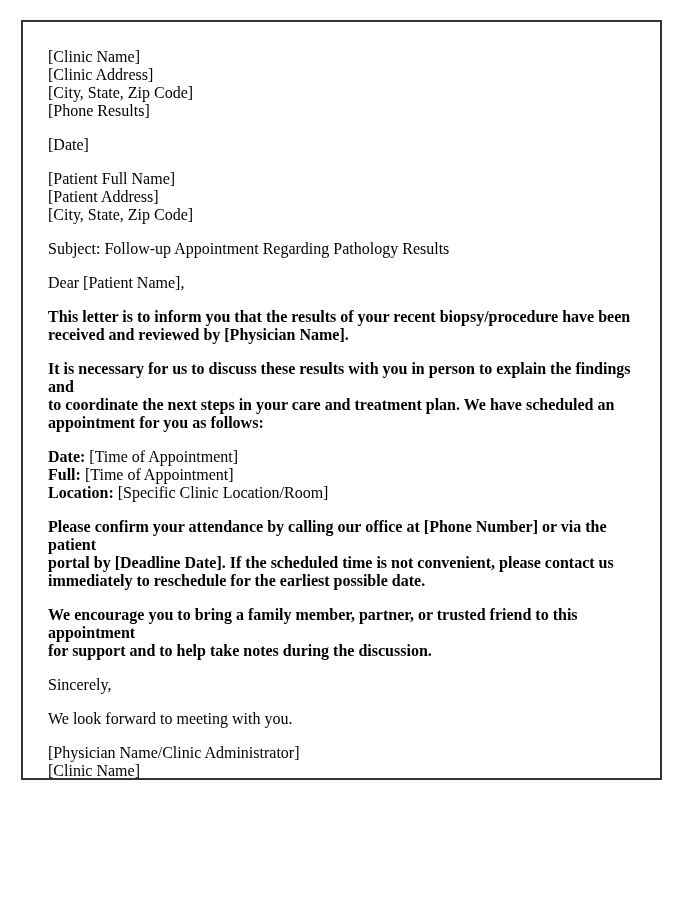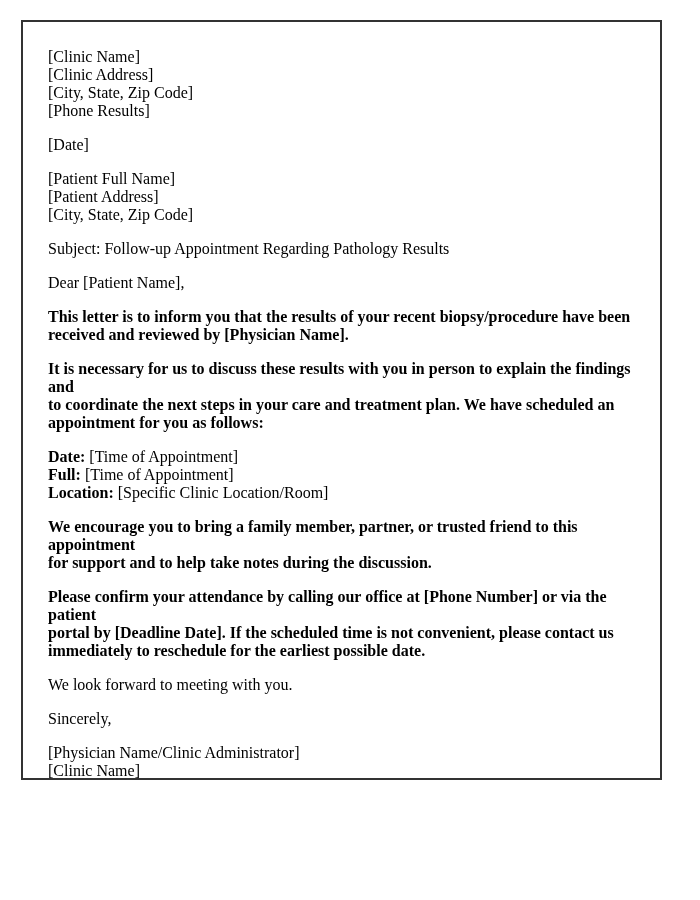--- a/index.html
+++ b/index.html
@@ -52,26 +52,26 @@
 
   <p class="wrap">This letter is to inform you that the results of your recent biopsy/procedure have been
 received and reviewed by [Physician Name].</p>
 
   <p class="wrap">It is necessary for us to discuss these results with you in person to explain the findings and
 to coordinate the next steps in your care and treatment plan. We have scheduled an
 appointment for you as follows:</p>
 
   <p><strong>Date:</strong> <span>[Time of Appointment]</span><br><strong>Full:</strong> <span>[Time of Appointment]</span><br><strong>Location:</strong> <span>[Specific Clinic Location/Room]</span></p>
 
-  <p class="wrap">We encourage you to bring a family member, partner, or trusted friend to this appointment
-for support and to help take notes during the discussion.</p>
-
   <p class="wrap">Please confirm your attendance by calling our office at [Phone Number] or via the patient
 portal by [Deadline Date]. If the scheduled time is not convenient, please contact us
 immediately to reschedule for the earliest possible date.</p>
 
-  <p>We look forward to meeting with you.</p>
+  <p class="wrap">We encourage you to bring a family member, partner, or trusted friend to this appointment
+for support and to help take notes during the discussion.</p>
 
   <p>Sincerely,</p>
+
+  <p>We look forward to meeting with you.</p>
 
   <p><span>[Physician Name/Clinic Administrator]</span><br><span>[Clinic Name]</span></p>
 
 </div>
 
 </body></html>

